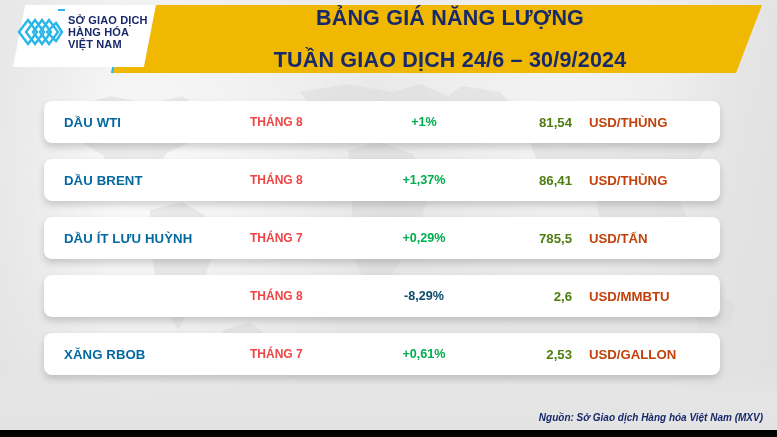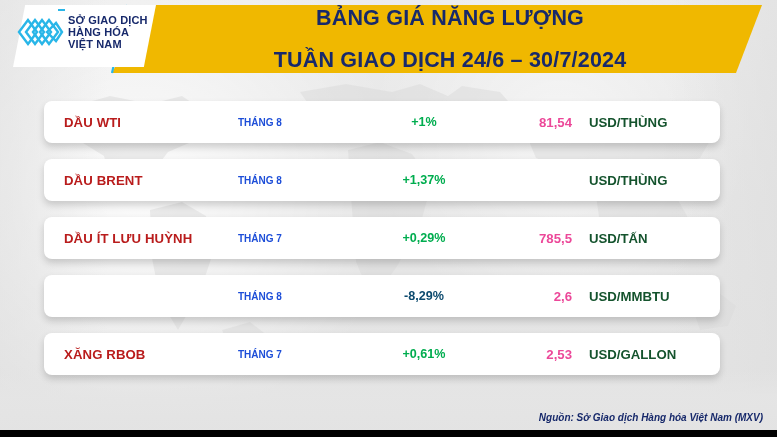--- a/index.html
+++ b/index.html
@@ -164,59 +164,59 @@
     border-radius: 8px;
     box-shadow: 0 4px 7px rgba(0,0,0,0.17);
     display: flex;
     align-items: center;
   }
   .row:last-child { margin-bottom: 10px; }
 
   .c-name {
     position: absolute;
     left: 20px;
-    color: #b91c1c;
+    color: #0369a1;
     font-weight: bold;
     font-size: 13.2px;
     letter-spacing: 0.1px;
     white-space: nowrap;
   }
   .c-month {
     position: absolute;
-    left: 194px;
-    color: #1d4ed8;
-    font-weight: bold;
-    font-size: 10px;
+    left: 206px;
+    color: #ef4444;
+    font-weight: bold;
+    font-size: 12px;
     white-space: nowrap;
   }
   .c-change {
     position: absolute;
     left: 310px;
     width: 140px;
     text-align: center;
     font-weight: bold;
     font-size: 12.6px;
     white-space: nowrap;
   }
   .c-change.up   { color: #00ad4f; }
   .c-change.down { color: #0c4a6e; }
   .c-price {
     position: absolute;
     left: 390px;
     width: 138px;
     text-align: right;
-    color: #ec4899;
+    color: #4d7c0f;
     font-weight: bold;
     font-size: 13.2px;
     white-space: nowrap;
   }
   .c-unit {
     position: absolute;
     left: 545px;
-    color: #14532d;
+    color: #c2410c;
     font-weight: bold;
     font-size: 13.2px;
     white-space: nowrap;
   }
 
   
   .footer-source {
     position: absolute;
     right: 14px;
     top: 412px;
@@ -263,21 +263,21 @@
     <div class="banner"></div>
 
     <div class="banner-accent">
       <svg width="26" height="72" viewBox="0 0 26 72" aria-hidden="true">
         <line x1="20" y1="2" x2="5" y2="70" stroke="#29b6e8" stroke-width="2.2"></line>
       </svg>
     </div>
 
     <div class="title-wrap">
       <div class="title-line">BẢNG GIÁ NĂNG LƯỢNG</div>
-      <div class="title-line">TUẦN GIAO DỊCH 24/6 – 30/7/2024</div>
+      <div class="title-line">TUẦN GIAO DỊCH 24/6 – 30/9/2024</div>
     </div>
 
     <div class="logo-card"></div>
     <div class="logo-inner">
       <div class="logo-mark">
         <svg width="48" height="36" viewBox="0 0 48 36" aria-hidden="true">
           <g fill="none" stroke="#29b6e8" stroke-width="2.4" stroke-linejoin="miter">
             <path d="M3 18 L12 6 L21 18 L12 30 Z"></path>
             <path d="M10 18 L19 6 L28 18 L19 30 Z"></path>
             <path d="M17 18 L26 6 L35 18 L26 30 Z"></path>
@@ -300,20 +300,21 @@
         <div class="c-name">DẦU WTI</div>
         <div class="c-month">THÁNG 8</div>
         <div class="c-change up">+1%</div>
         <div class="c-price">81,54</div>
         <div class="c-unit">USD/THÙNG</div>
       </div>
       <div class="row">
         <div class="c-name">DẦU BRENT</div>
         <div class="c-month">THÁNG 8</div>
         <div class="c-change up">+1,37%</div>
+        <div class="c-price">86,41</div>
         <div class="c-unit">USD/THÙNG</div>
       </div>
       <div class="row">
         <div class="c-name">DẦU ÍT LƯU HUỲNH</div>
         <div class="c-month">THÁNG 7</div>
         <div class="c-change up">+0,29%</div>
         <div class="c-price">785,5</div>
         <div class="c-unit">USD/TẤN</div>
       </div>
       <div class="row">

